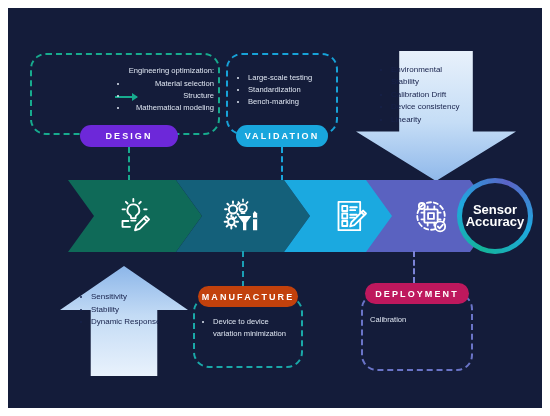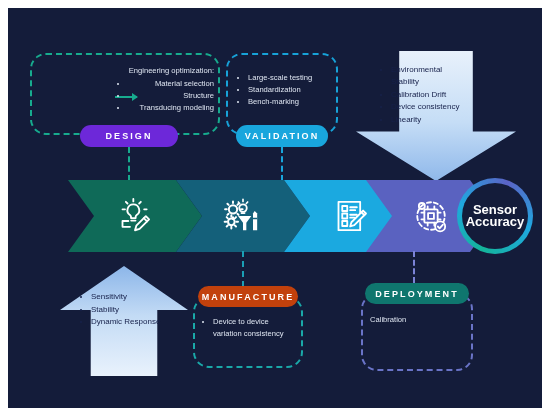--- a/index.html
+++ b/index.html
@@ -35,21 +35,21 @@
     border-radius:14px;
     color:#ffffff;
     font-weight:bold;
     font-size:9px;
     letter-spacing:2.1px;
     box-sizing:border-box;
   }
   .pill.design{background:#6d28d9;}
   .pill.validation{background:#19a6dd;}
   .pill.manufacture{background:#c2410c;}
-  .pill.deployment{background:#0f766e;}
+  .pill.deployment{background:#be185d;}
 
   
   .txt{
     position:absolute;
     color:#dfe6f2;
     font-size:7.6px;
     line-height:11.5px;
   }
   .txt .hdr{display:block;margin-bottom:1px;}
   .txt ul{margin:0;padding-left:10px;list-style:disc;}
@@ -124,21 +124,21 @@
   <div class="txt" style="left:32px;top:57px;width:82px;">
   </div>
 
   <div class="inarrow" style="left:107px;top:88px;width:22px;"></div>
 
   <div class="txt" style="left:110px;top:57px;width:96px;text-align:right;">
     <span class="hdr">Engineering optimization:</span>
     <ul>
       <li>Material selection</li>
       <li>Structure</li>
-      <li>Transducing modeling</li>
+      <li>Mathematical modeling</li>
     </ul>
   </div>
 
   <div class="pill design" style="left:72px;top:117px;width:98px;height:22px;">DESIGN</div>
 
   <div class="vdash" style="left:120px;top:139px;height:34px;"></div>
 
   <div class="dashbox cyan" style="left:218px;top:45px;width:112px;height:82px;"></div>
 
   <div class="txt" style="left:230px;top:64px;width:96px;">
@@ -232,21 +232,21 @@
   </div>
 
   <div class="vdash teal2" style="left:234px;top:243px;height:36px;"></div>
 
   <div class="dashbox teal2" style="left:185px;top:288px;width:110px;height:72px;"></div>
 
   <div class="pill manufacture" style="left:190px;top:278px;width:100px;height:21px;">MANUFACTURE</div>
 
   <div class="txt" style="left:195px;top:308px;width:92px;">
     <ul>
-      <li>Device to device variation consistency</li>
+      <li>Device to device variation minimization</li>
     </ul>
   </div>
 
   <div class="vdash violet" style="left:405px;top:243px;height:32px;"></div>
 
   <div class="dashbox violet" style="left:353px;top:285px;width:112px;height:78px;"></div>
 
   <div class="pill deployment" style="left:357px;top:275px;width:104px;height:21px;">DEPLOYMENT</div>
 
   <div class="txt" style="left:362px;top:306px;width:98px;">

